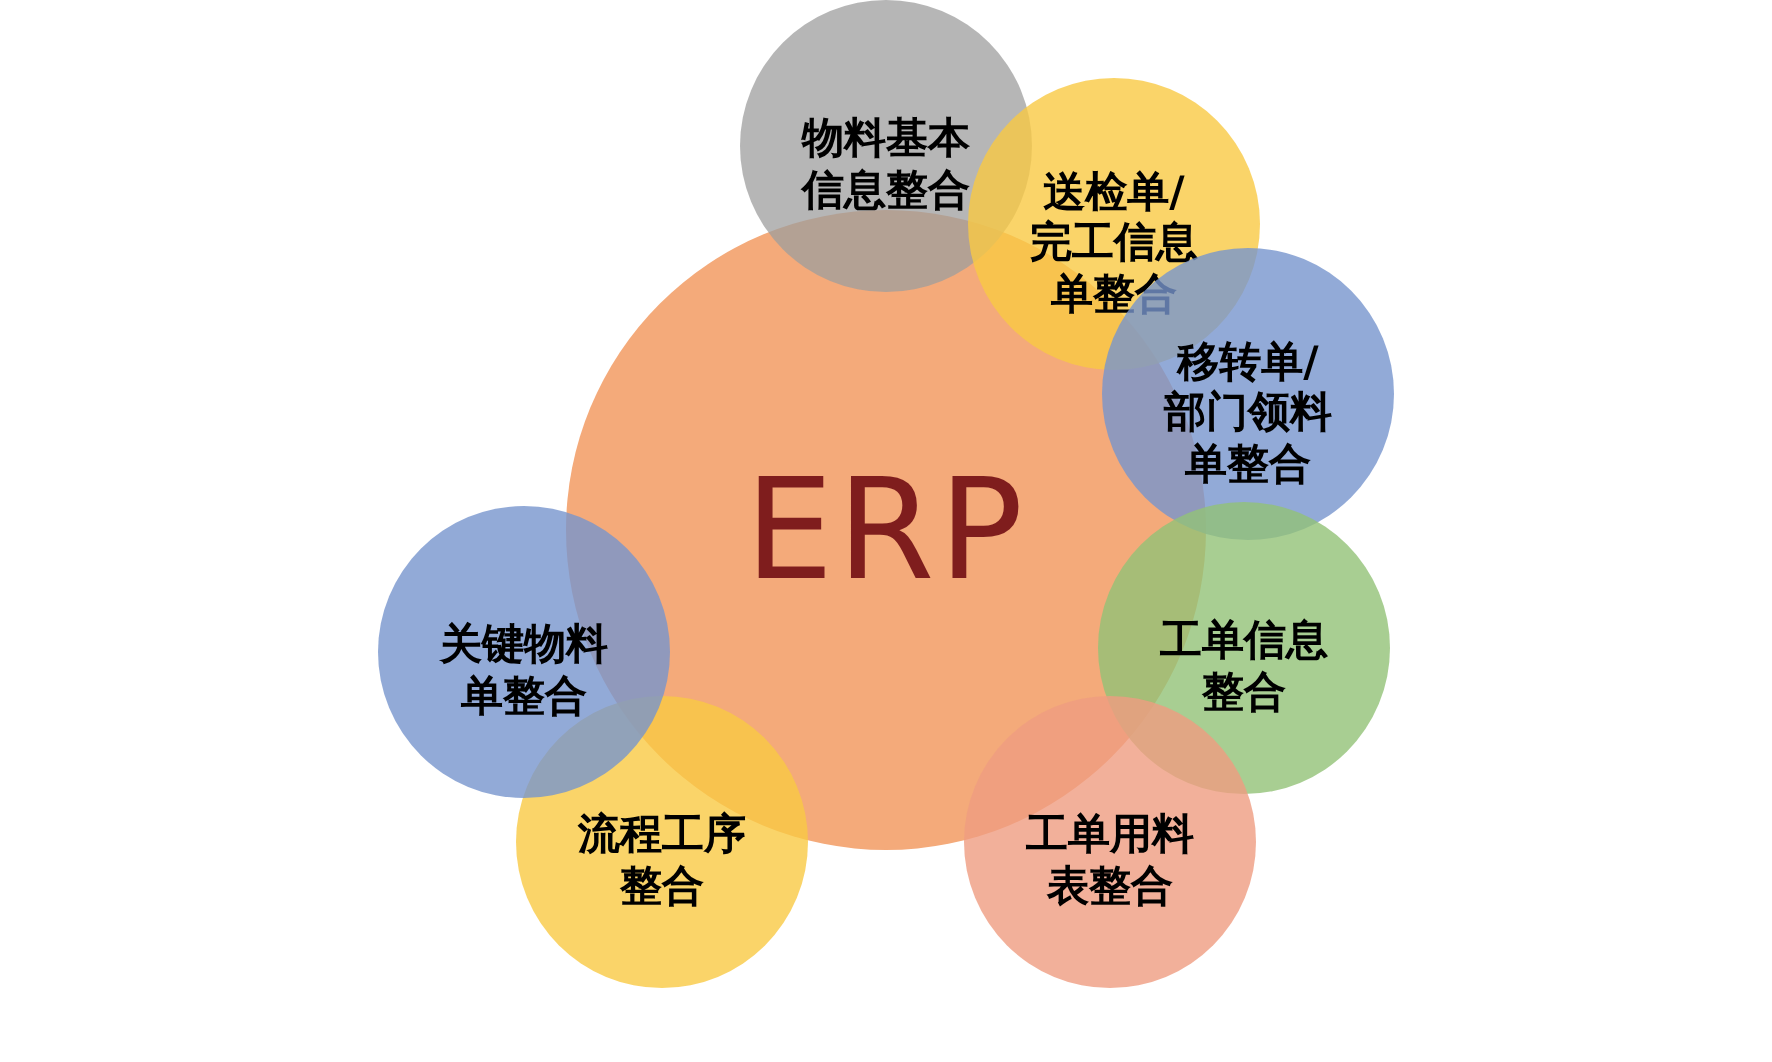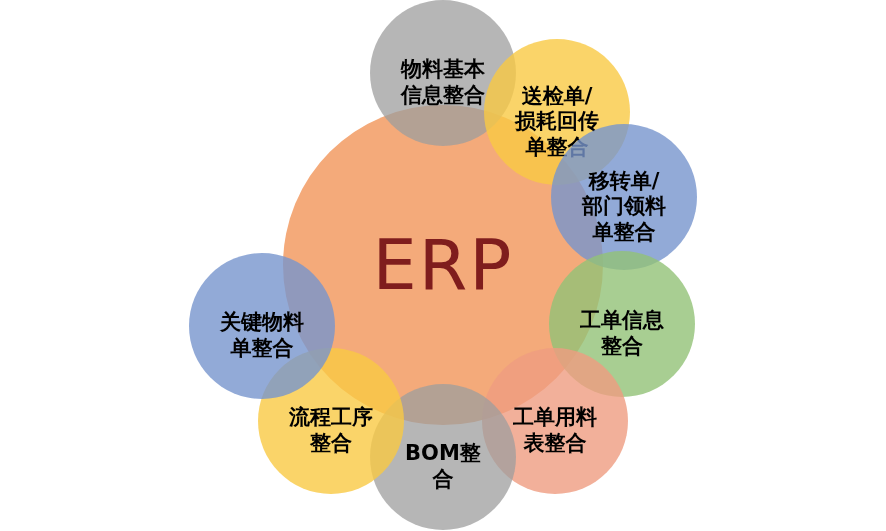--- a/index.html
+++ b/index.html
@@ -66,44 +66,40 @@
     <span class="center-label">ERP</span>
   </div>
 
   <div class="circle node node-0" style="background-color: rgba(158, 158, 158, 0.75);">
     <span class="node-label">物料基本
 信息整合</span>
   </div>
 
   <div class="circle node node-1" style="background-color: rgba(249, 201, 67, 0.8);">
     <span class="node-label">送检单/
-损耗回传
+完工信息
 单整合</span>
   </div>
 
   <div class="circle node node-2" style="background-color: rgba(119, 149, 205, 0.8);">
     <span class="node-label">移转单/
 部门领料
 单整合</span>
   </div>
 
   <div class="circle node node-3" style="background-color: rgba(146, 194, 119, 0.8);">
     <span class="node-label">工单信息
 整合</span>
   </div>
 
   <div class="circle node node-4" style="background-color: rgba(239, 156, 129, 0.8);">
     <span class="node-label">工单用料
 表整合</span>
   </div>
 
-  <div class="circle node node-5" style="background-color: rgba(158, 158, 158, 0.75);">
-    <span class="node-label">BOM整
-合</span>
-  </div>
 
   <div class="circle node node-6" style="background-color: rgba(249, 201, 67, 0.8);">
     <span class="node-label">流程工序
 整合</span>
   </div>
 
   <div class="circle node node-7" style="background-color: rgba(119, 149, 205, 0.8);">
     <span class="node-label">关键物料
 单整合</span>
   </div>

